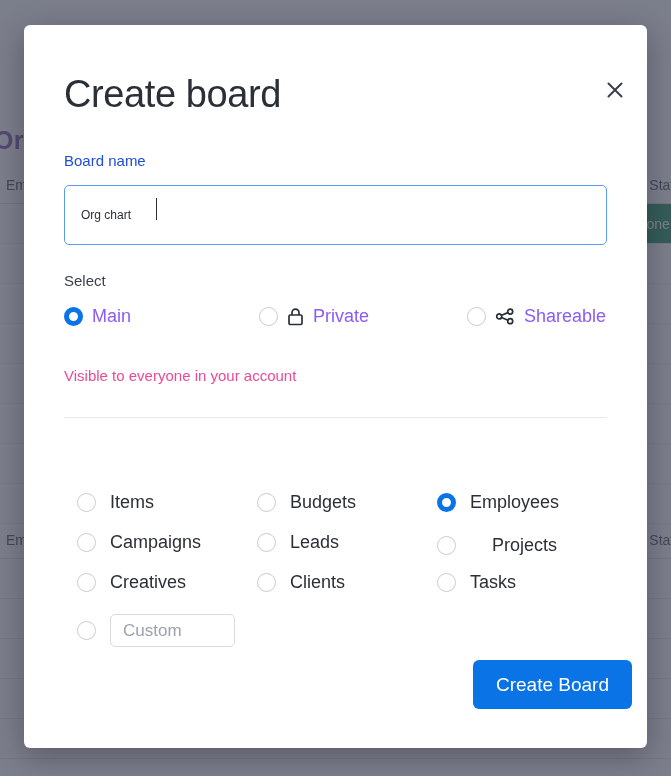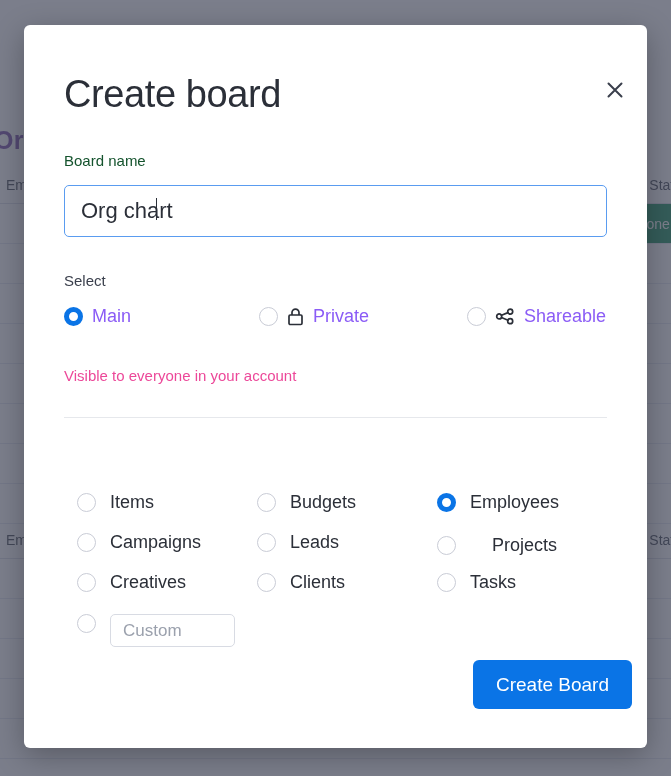--- a/index.html
+++ b/index.html
@@ -127,34 +127,34 @@
     font-weight: 400;
     color: #2b2f38;
     letter-spacing: -0.4px;
   }
 
   .field-label {
     position: absolute;
     left: 40px;
     top: 127px;
     font-size: 15px;
-    color: #14532d;
+    color: #1d4ed8;
   }
 
   .name-input {
     position: absolute;
     left: 40px;
     top: 160px;
     width: 543px;
-    height: 52px;
+    height: 60px;
     border: 1px solid #5a9cf0;
     border-radius: 5px;
     background: #fff;
     font-family: "Liberation Sans", sans-serif;
-    font-size: 22px;
+    font-size: 12px;
     color: #2b2f38;
     padding: 0 16px;
     outline: none;
   }
   .caret {
     position: absolute;
     left: 0; top: 0;
     width: 1px;
     height: 22px;
     background: #2b2f38;
@@ -250,20 +250,21 @@
     font-size: 18px;
     color: #2b2f38;
     white-space: nowrap;
   }
 
   .custom-row {
     position: absolute;
     left: 53px;
     top: 589px;
     display: flex;
+    align-items: center;
     gap: 14px;
   }
   .custom-input {
     width: 125px;
     height: 33px;
     border: 1px solid #d8dbe3;
     border-radius: 5px;
     background: #fff;
     font-family: "Liberation Sans", sans-serif;
     font-size: 17px;

